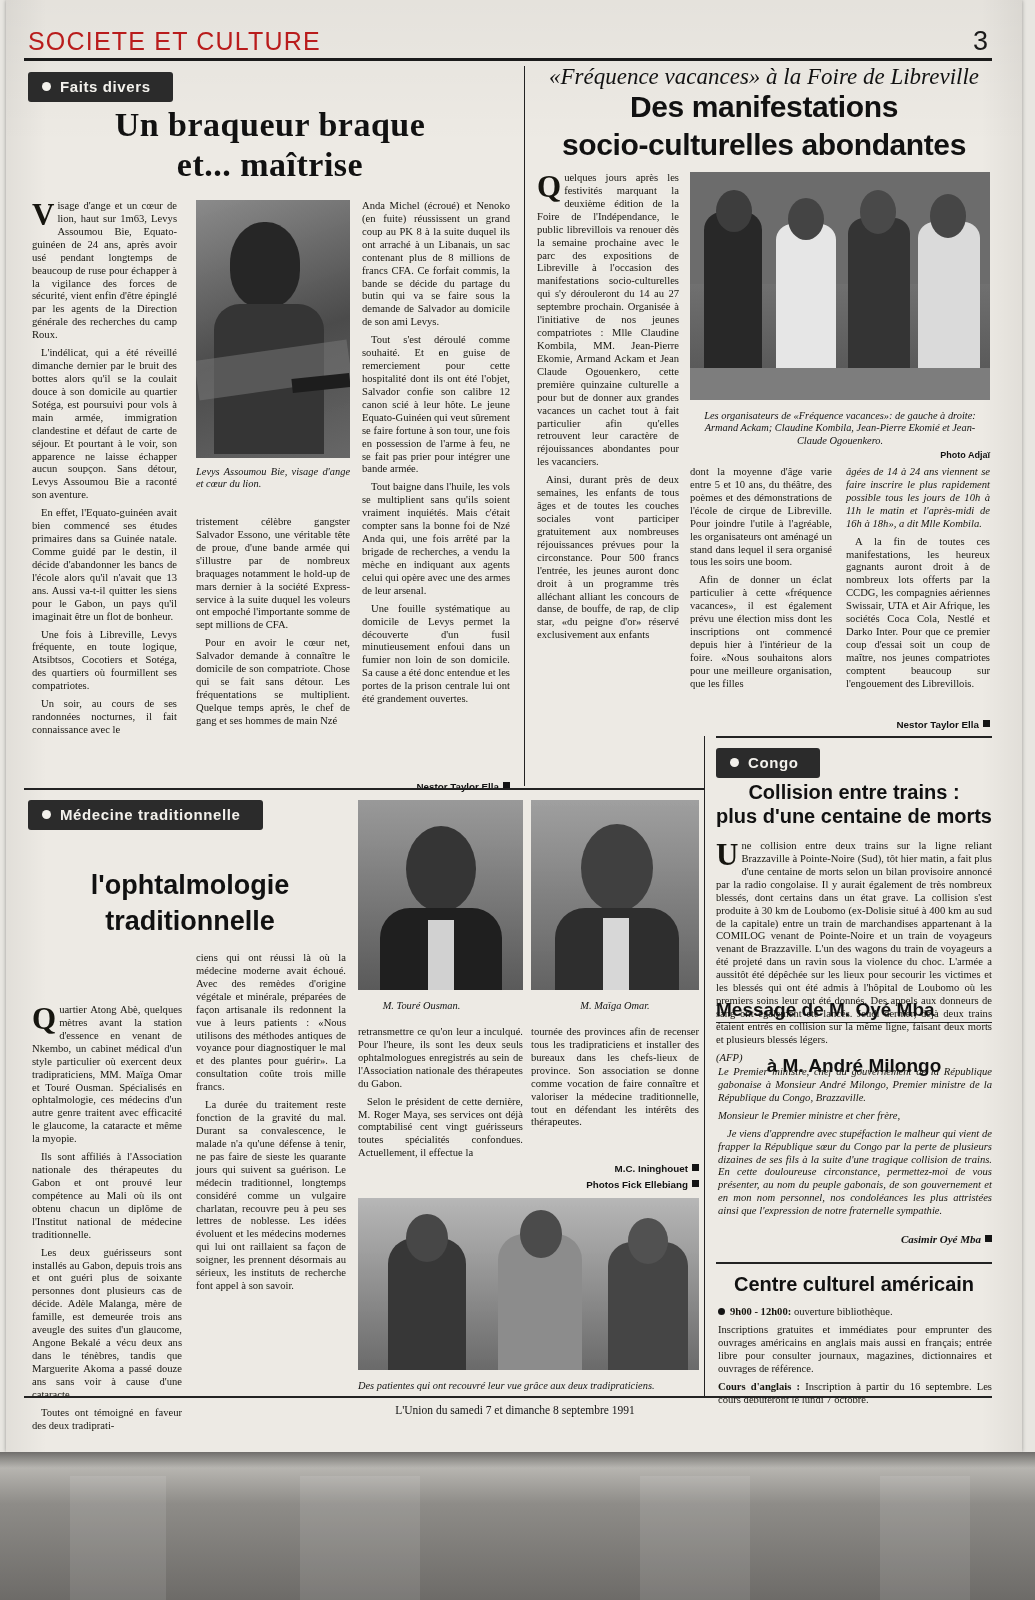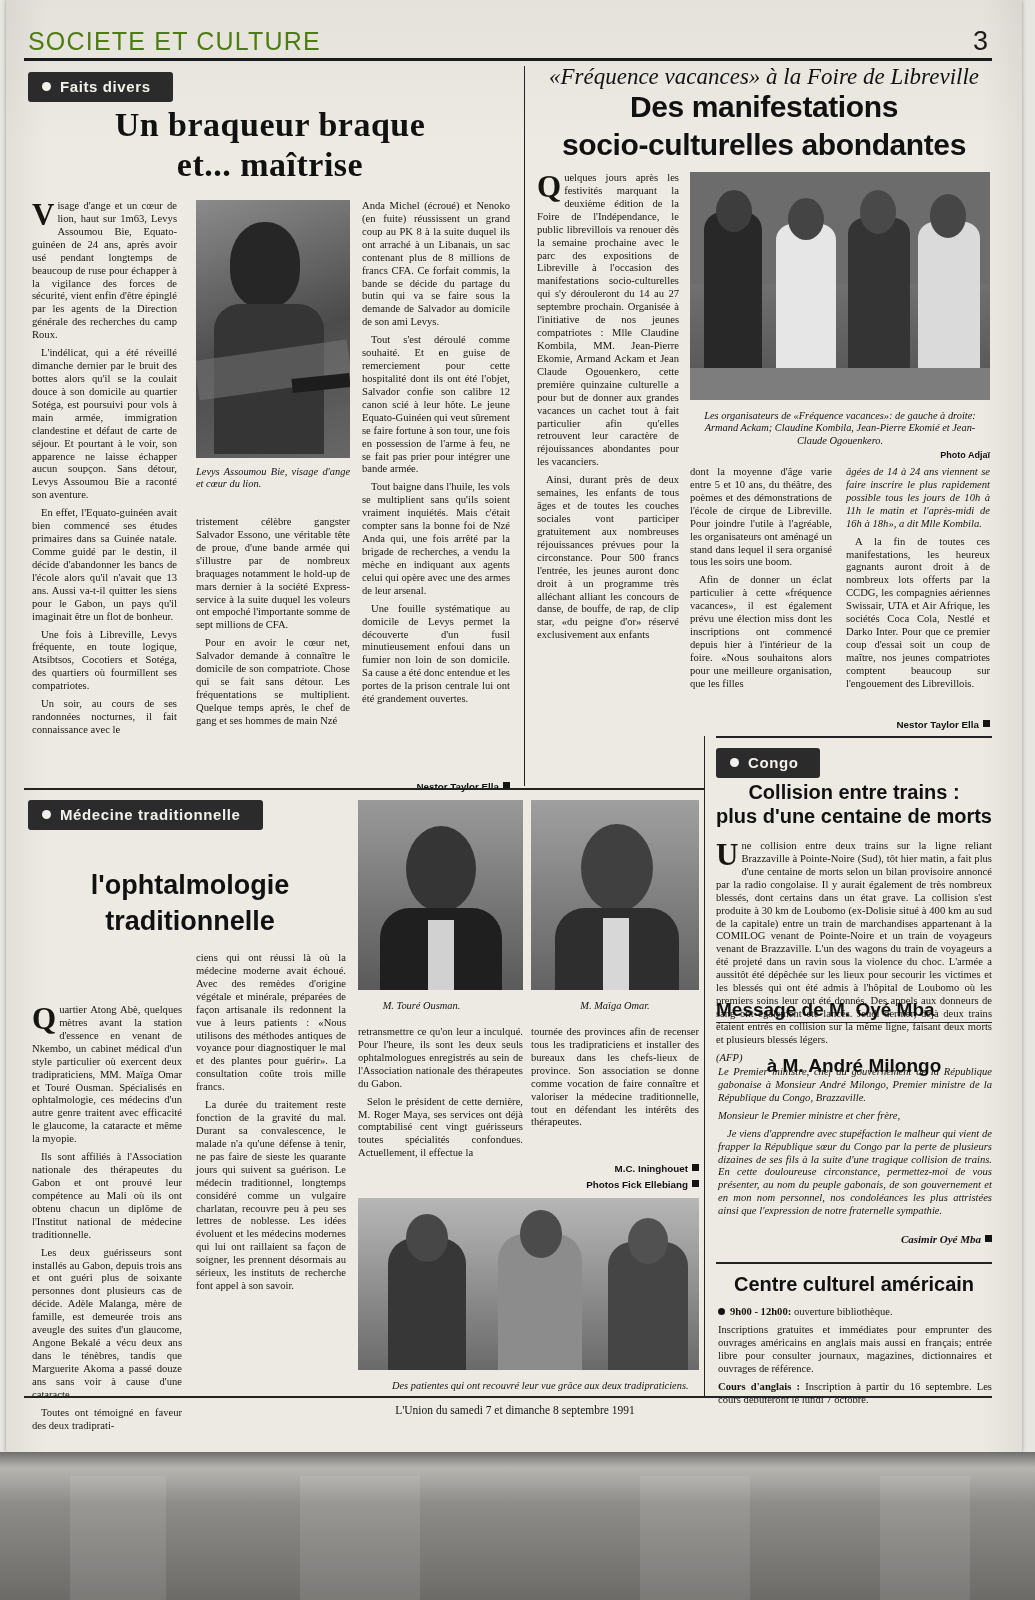--- a/index.html
+++ b/index.html
@@ -48,21 +48,21 @@
   
   .masthead {
     position: absolute;
     left: 28px; top: 26px; width: 960px;
     display: flex; align-items: baseline; justify-content: space-between;
   }
   .masthead .section {
     font-family: "Liberation Sans", sans-serif;
     font-size: 25px;
     letter-spacing: 1.2px;
-    color: #4d7c0f;
+    color: #b91c1c;
   }
   .masthead .pageno {
     font-family: "Liberation Sans", sans-serif;
     font-size: 27px;
     color: #1a1a1a;
   }
   .rule-top {
     position: absolute; left: 24px; top: 58px; width: 968px; height: 3px;
     background: #1b1b1b;
   }
@@ -339,21 +339,21 @@
   </div>
 
   <div class="photo" style="position:absolute;left:358px;top:1198px;width:341px;height:172px;background:linear-gradient(180deg,#b6b4af,#6e6b66);">
     <div style="position:absolute;left:30px;top:40px;width:78px;height:132px;background:#3d3a36;border-radius:26px 26px 0 0;"></div>
     <div style="position:absolute;left:48px;top:16px;width:42px;height:48px;border-radius:50%;background:#4c4944;"></div>
     <div style="position:absolute;left:140px;top:36px;width:84px;height:136px;background:#8e8b86;border-radius:26px 26px 0 0;"></div>
     <div style="position:absolute;left:162px;top:12px;width:42px;height:48px;border-radius:50%;background:#514d48;"></div>
     <div style="position:absolute;left:250px;top:44px;width:80px;height:128px;background:#4a4743;border-radius:24px 24px 0 0;"></div>
     <div style="position:absolute;left:270px;top:20px;width:40px;height:46px;border-radius:50%;background:#57534e;"></div>
   </div>
-  <div class="caption" style="position:absolute;left:358px;top:1376px;width:341px;margin-left:34px;">Des patientes qui ont recouvré leur vue grâce aux deux tradipraticiens.</div>
+  <div class="caption" style="position:absolute;left:358px;top:1376px;width:341px;">Des patientes qui ont recouvré leur vue grâce aux deux tradipraticiens.</div>
 
   <div class="hrule thick" style="left:24px;top:1396px;width:968px;"></div>
   <div class="footer-line">L'Union du samedi 7 et dimanche 8 septembre 1991</div>
 
   <div class="below-fold">
     <div class="fold-block" style="left:70px; width:96px;"></div>
     <div class="fold-block" style="left:300px; width:120px;"></div>
     <div class="fold-block" style="left:640px; width:110px;"></div>
     <div class="fold-block" style="left:880px; width:90px;"></div>
   </div>

